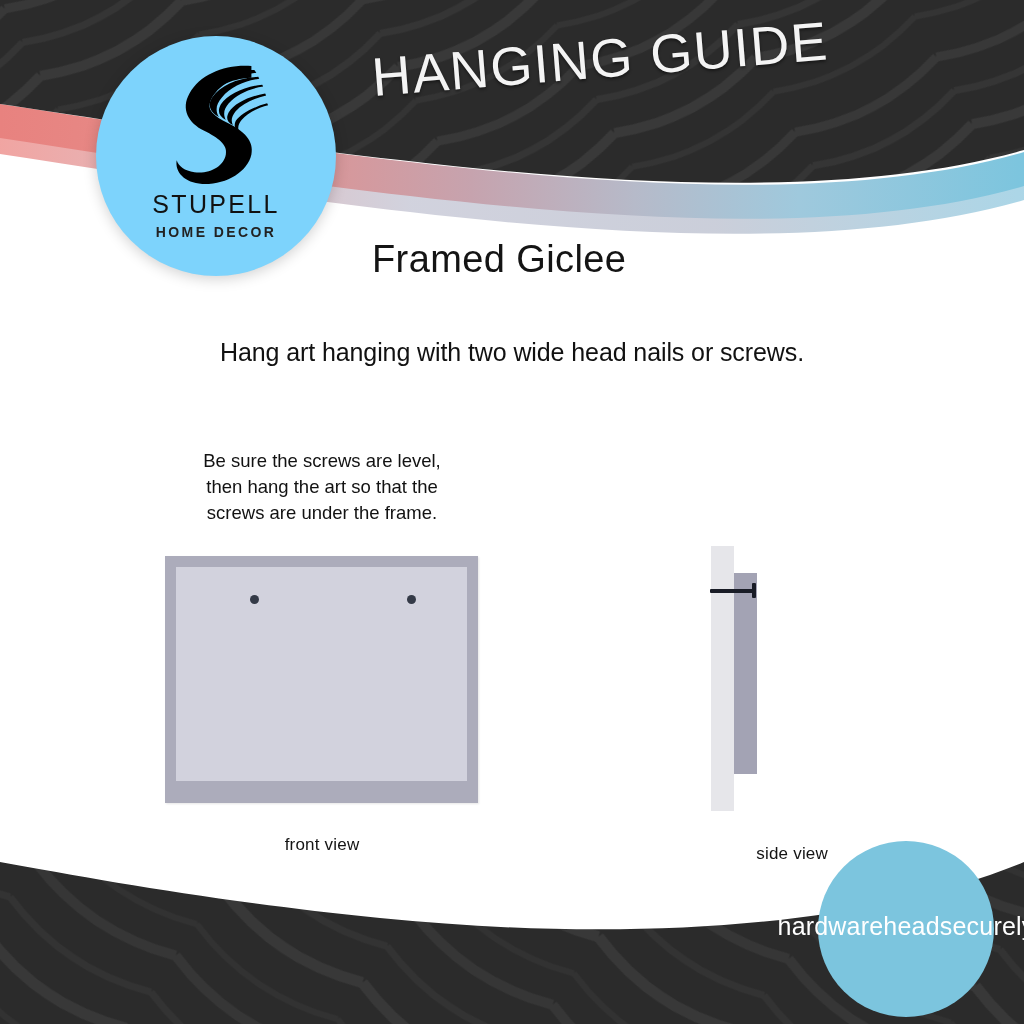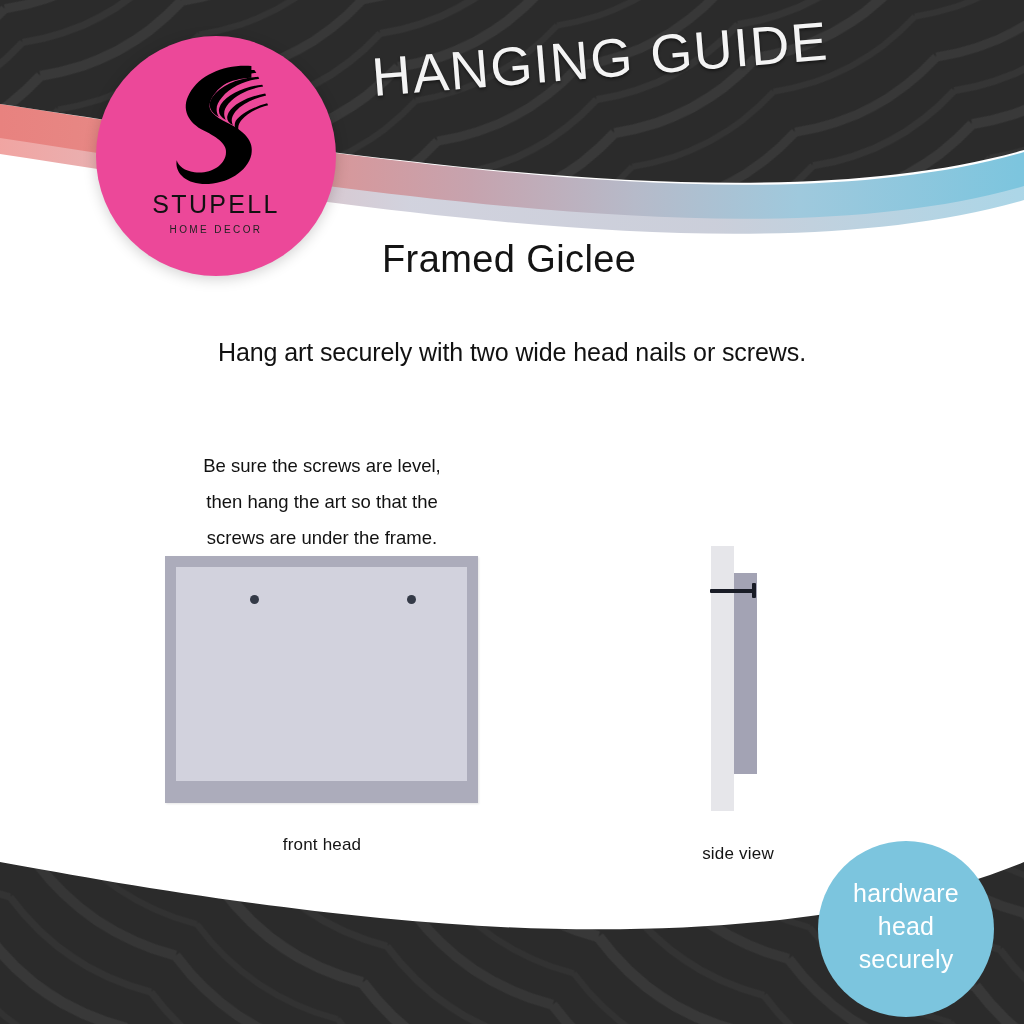--- a/index.html
+++ b/index.html
@@ -31,21 +31,21 @@
   }
 
   
   #logo-badge {
     position: absolute;
     left: 96px;
     top: 36px;
     width: 240px;
     height: 240px;
     border-radius: 50%;
-    background: #ec4899;
+    background: #7dd3fc;
     box-shadow: 0 3px 14px rgba(0,0,0,0.18);
     display: flex;
     flex-direction: column;
     align-items: center;
     justify-content: flex-start;
     padding-top: 22px;
     box-sizing: border-box;
   }
   #logo-mark {
     width: 118px;
@@ -54,24 +54,24 @@
   }
   #logo-name {
     font-size: 25px;
     letter-spacing: 2.3px;
     color: #111111;
     font-weight: 400;
     margin-top: 4px;
     font-family: "Liberation Sans", sans-serif;
   }
   #logo-tagline {
-    font-size: 10px;
+    font-size: 14px;
     letter-spacing: 2.4px;
     color: #222222;
-    font-weight: 400;
+    font-weight: 700;
     margin-top: 5px;
   }
 
   
   #header-title {
     position: absolute;
     left: 372px;
     top: 46px;
     transform: rotate(-4.6deg);
     transform-origin: left center;
@@ -86,42 +86,41 @@
   
   #product-title {
     position: absolute;
     left: 372px;
     top: 238px;
     font-size: 38px;
     color: #141414;
     font-weight: 400;
     letter-spacing: 0.4px;
     white-space: nowrap;
-    margin-left: 10px;
   }
 
   
   #lead-instruction {
     position: absolute;
     left: 0;
     top: 338px;
     width: 1024px;
     text-align: center;
     font-size: 25px;
     color: #111111;
     font-weight: 500;
     letter-spacing: -0.1px;
   }
 
   
   .caption {
     position: absolute;
     text-align: center;
     font-size: 18.5px;
-    line-height: 36px;
+    line-height: 26px;
     color: #121212;
     font-weight: 500;
     white-space: pre-line;
   }
   #caption-front {
     left: 142px;
     top: 448px;
     width: 360px;
   }
   #caption-side {
@@ -205,33 +204,32 @@
   
   .view-label {
     position: absolute;
     text-align: center;
     font-size: 17px;
     color: #141414;
     font-weight: 500;
     letter-spacing: 0.2px;
   }
   #label-front-view { left: 202px; top: 835px; width: 240px; }
-  #label-side-view  { left: 648px; top: 844px; width: 180px; }
+  #label-side-view  { left: 648px; top: 844px; width: 180px; text-align: right; }
 
   
   #hardware-badge {
     position: absolute;
     left: 818px;
     top: 841px;
     width: 176px;
     height: 176px;
     border-radius: 50%;
     background: #7cc5de;
     display: flex;
-    flex-direction: column;
     align-items: center;
     justify-content: center;
     box-sizing: border-box;
     padding-bottom: 6px;
   }
   .badge-line {
     color: #ffffff;
     font-size: 25px;
     line-height: 33px;
     font-weight: 400;
@@ -328,42 +326,42 @@
       </g>
     </svg>
     <div id="logo-name">STUPELL</div>
     <div id="logo-tagline">HOME DECOR</div>
   </div>
 
   <div id="header-title">HANGING GUIDE</div>
 
   <div id="product-title">Framed Giclee</div>
 
-  <div id="lead-instruction">Hang art securely with two wide head nails or screws.</div>
+  <div id="lead-instruction">Hang art hanging with two wide head nails or screws.</div>
 
   <div class="caption" id="caption-front">Be sure the screws are level,
 then hang the art so that the
 screws are under the frame.</div>
 
 
   <div id="front-view-diagram">
     <div id="front-view-mat">
       <span class="screw-dot" id="screw-dot-left"></span>
       <span class="screw-dot" id="screw-dot-right"></span>
     </div>
   </div>
 
   <div id="side-view-diagram">
     <div id="side-wall-board"></div>
     <div id="side-frame-board"></div>
     <div id="side-nail"></div>
     <div id="side-nail-head"></div>
   </div>
 
-  <div class="view-label" id="label-front-view">front head</div>
+  <div class="view-label" id="label-front-view">front view</div>
   <div class="view-label" id="label-side-view">side view</div>
 
   <div id="hardware-badge">
     <div class="badge-line">hardware</div>
     <div class="badge-line">head</div>
     <div class="badge-line">securely</div>
   </div>
 
 </div>
 

